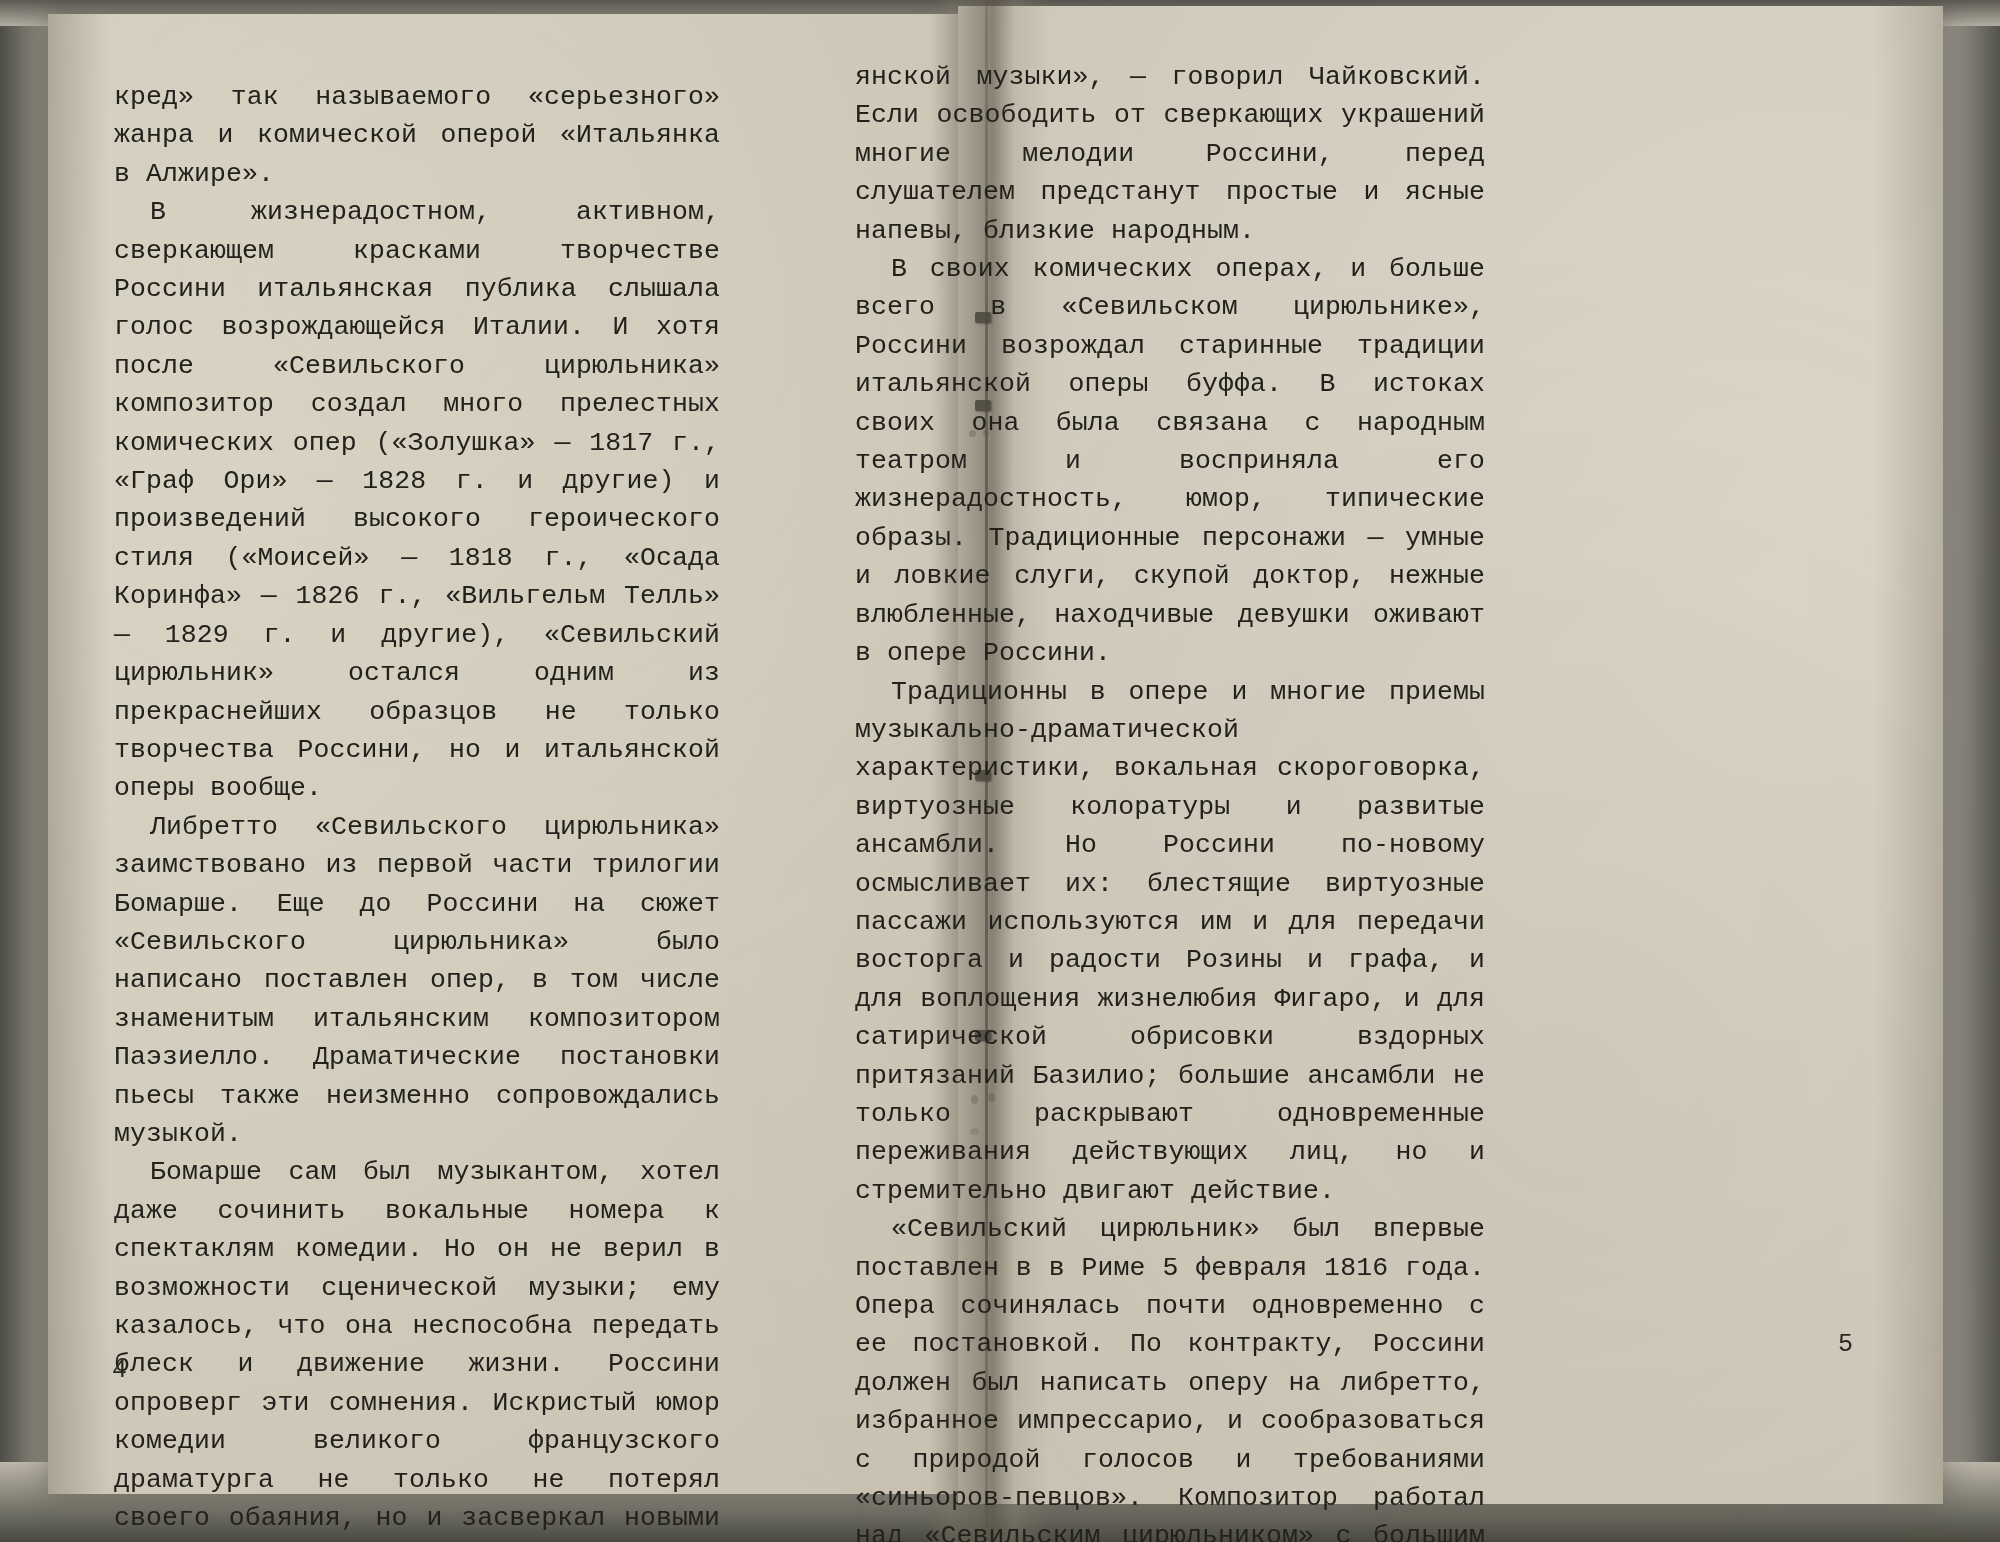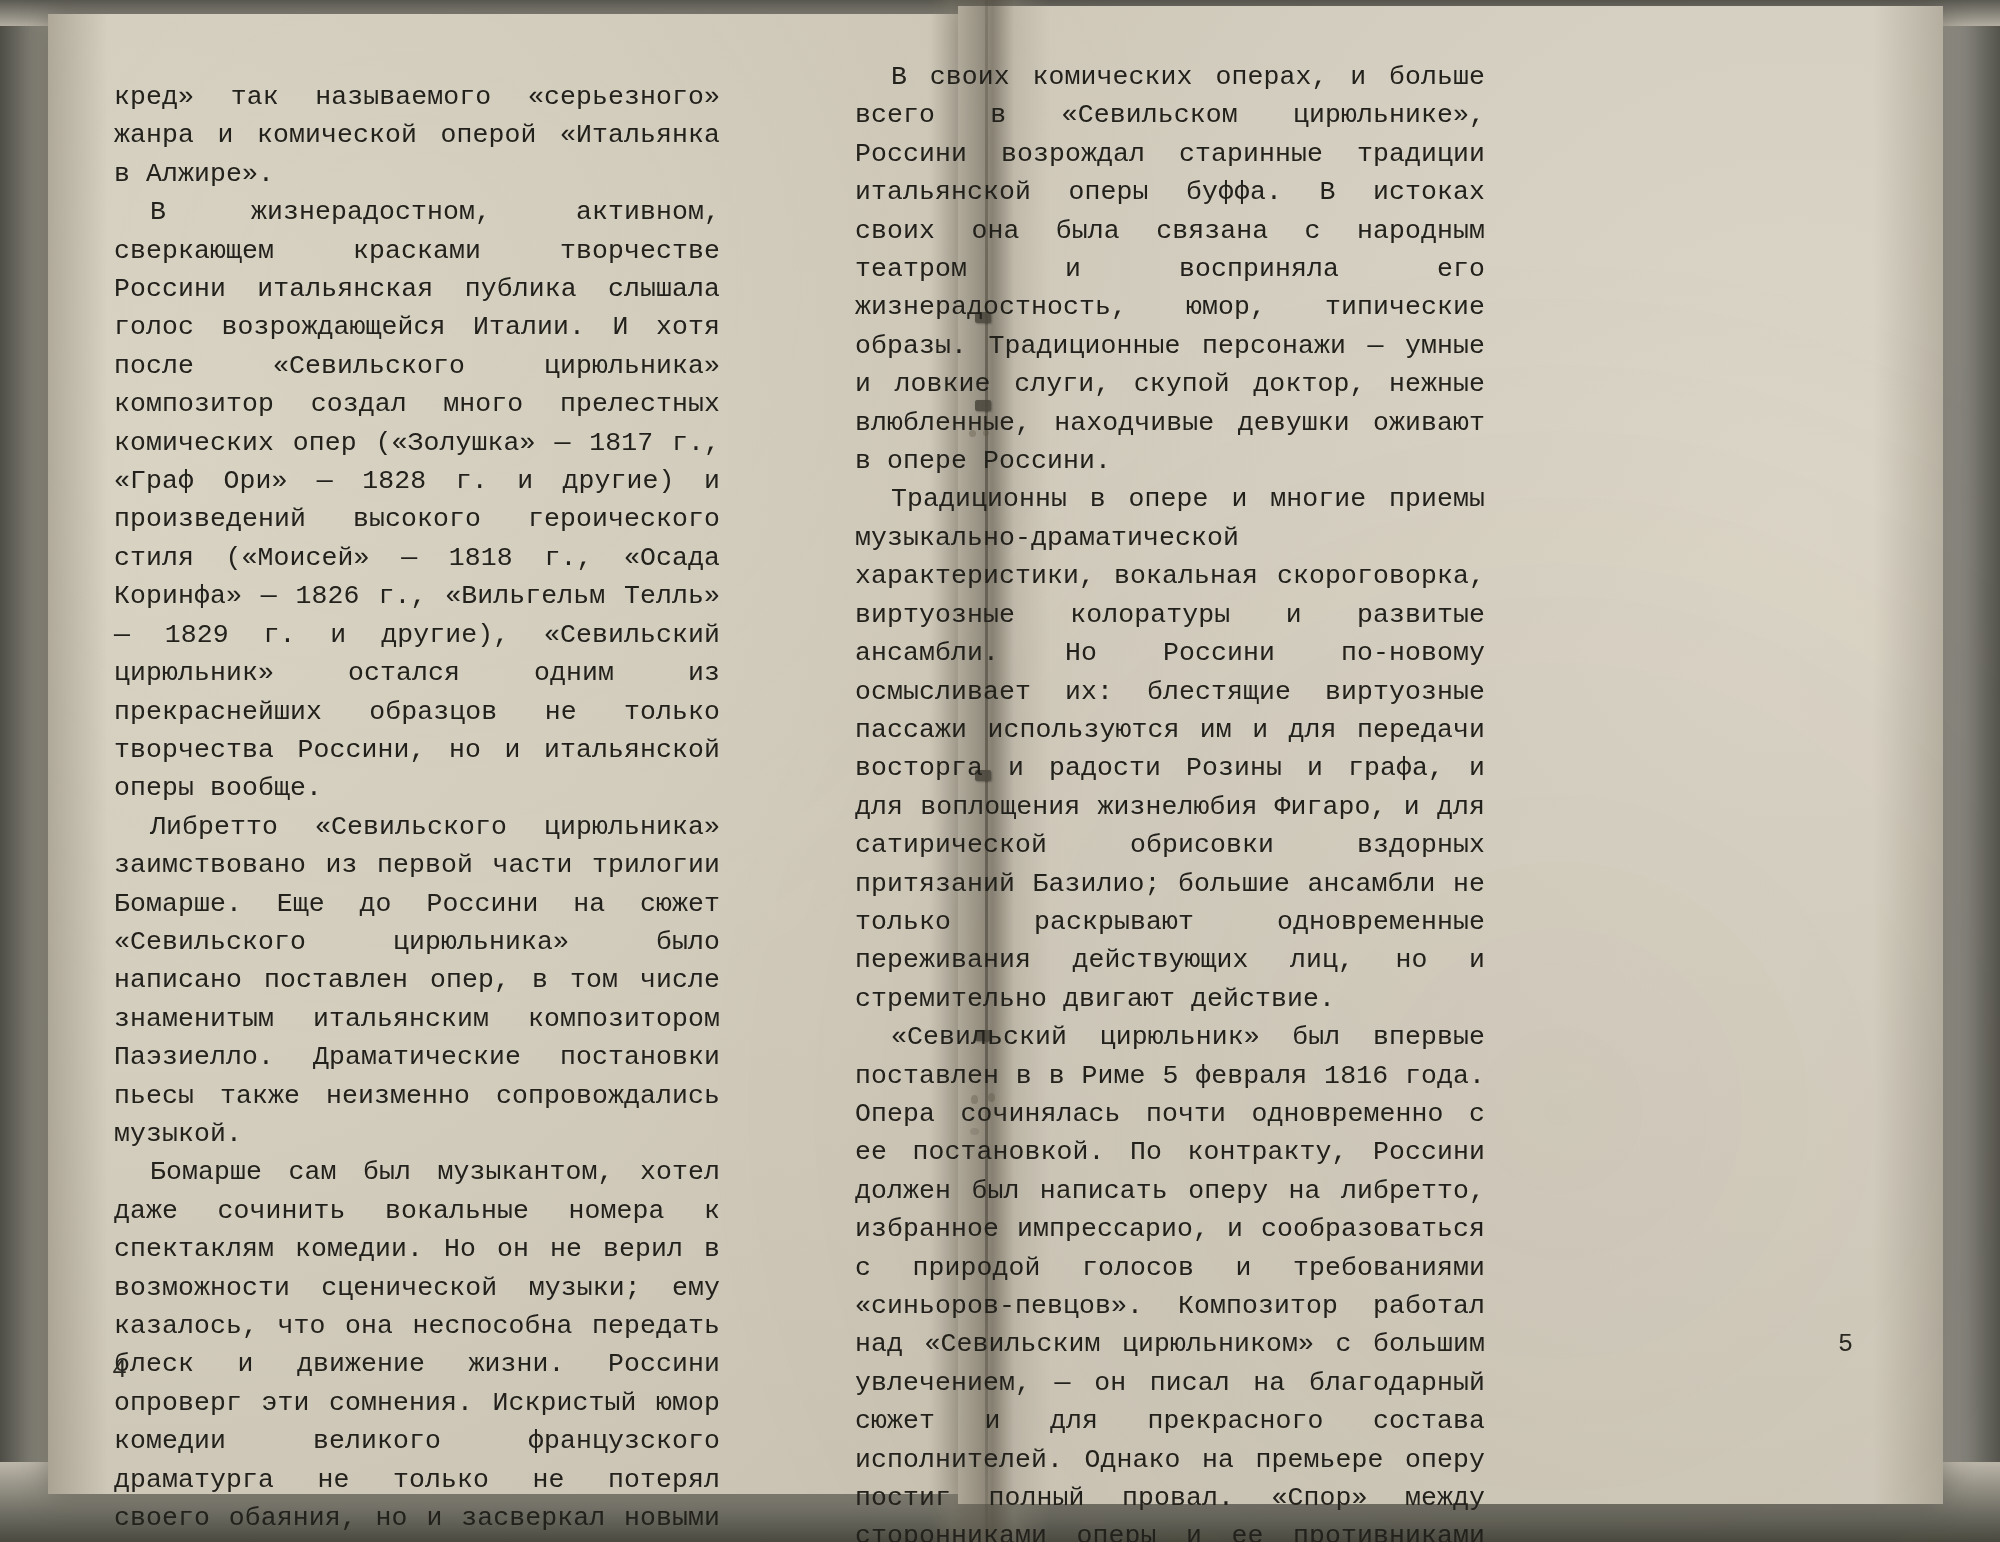--- a/index.html
+++ b/index.html
@@ -183,20 +183,21 @@
 
   <div class="col col-left">
     <p class="cont">кред» так называемого «серьезного» жанра и комической оперой «Итальянка в Алжире».</p>
     <p>В жизнерадостном, активном, сверкающем красками творчестве Россини итальянская публика слышала голос возрождающейся Италии. И хотя после «Севильского цирюльника» композитор создал много прелестных комических опер («Золушка» — 1817 г., «Граф Ори» — 1828 г. и другие) и произведений высокого героического стиля («Моисей» — 1818 г., «Осада Коринфа» — 1826 г., «Вильгельм Телль» — 1829 г. и другие), «Севильский цирюльник» остался одним из прекраснейших образцов не только творчества Россини, но и итальянской оперы вообще.</p>
     <p>Либретто «Севильского цирюльника» заимствовано из первой части трилогии Бомарше. Еще до Россини на сюжет «Севильского цирюльника» было написано поставлен опер, в том числе знаменитым итальянским композитором Паэзиелло. Драматические постановки пьесы также неизменно сопровождались музыкой.</p>
     <p>Бомарше сам был музыкантом, хотел даже сочинить вокальные номера к спектаклям комедии. Но он не верил в возможности сценической музыки; ему казалось, что она неспособна передать блеск и движение жизни. Россини опроверг эти сомнения. Искристый юмор комедии великого французского драматурга не только не потерял своего обаяния, но и засверкал новыми гранями. Можно ли не восхищаться остроумными проделками Фигаро, находчивостью Розины? То блестящая, нежная и веселая, то сатирическая, музыка Россини, ее законченные образы, совершенная форма раскрывали идею превосходства человека из народа — Фигаро над алчным монахом Базилио или скупым и сластолюбивым доктором Бартоло. Победа жизни, молодости и красоты над глупостью и коварством, естественных красивых чувств над низкими и пошлыми утверждалась всем строем музыки Россини, ее жизненной силой и эстетической привлекательностью.</p>
 
   </div>
 
   <div class="col col-right">
+    <p class="cont">янской музыки», — говорил Чайковский. Если освободить от сверкающих украшений многие мелодии Россини, перед слушателем предстанут простые и ясные напевы, близкие народным.</p>
     <p>В своих комических операх, и больше всего в «Севильском цирюльнике», Россини возрождал старинные традиции итальянской оперы буффа. В истоках своих она была связана с народным театром и восприняла его жизнерадостность, юмор, типические образы. Традиционные персонажи — умные и ловкие слуги, скупой доктор, нежные влюбленные, находчивые девушки оживают в опере Россини.</p>
     <p>Традиционны в опере и многие приемы музыкально-драматической характеристики, вокальная скороговорка, виртуозные колоратуры и развитые ансамбли. Но Россини по-новому осмысливает их: блестящие виртуозные пассажи используются им и для передачи восторга и радости Розины и графа, и для воплощения жизнелюбия Фигаро, и для сатирической обрисовки вздорных притязаний Базилио; большие ансамбли не только раскрывают одновременные переживания действующих лиц, но и стремительно двигают действие.</p>
     <p>«Севильский цирюльник» был впервые поставлен в в Риме 5 февраля 1816 года. Опера сочинялась почти одновременно с ее постановкой. По контракту, Россини должен был написать оперу на либретто, избранное импрессарио, и сообразоваться с природой голосов и требованиями «синьоров-певцов». Композитор работал над «Севильским цирюльником» с большим увлечением, — он писал на благодарный сюжет и для прекрасного состава исполнителей. Однако на премьере оперу постиг полный провал. «Спор» между сторонниками оперы и ее противниками превратился в рукопашную. Один из энтузиастов музыки Россини граф Галло ди Озимо — патриот, впоследствии сосланный на галеры, вспоминал, что он потерял «в схватке» перчатки и плащ.</p>
 
   </div>
 
   <div class="folio folio-left">4</div>
   <div class="folio folio-right">5</div>
 
   <div class="grain"></div>

